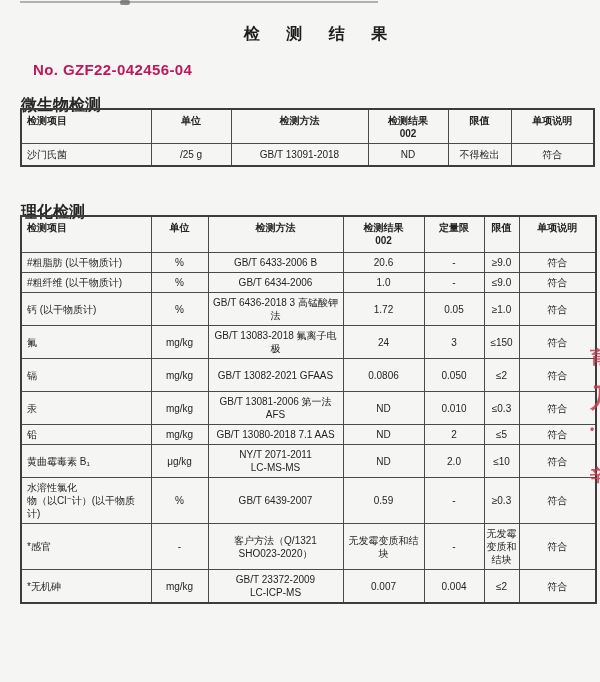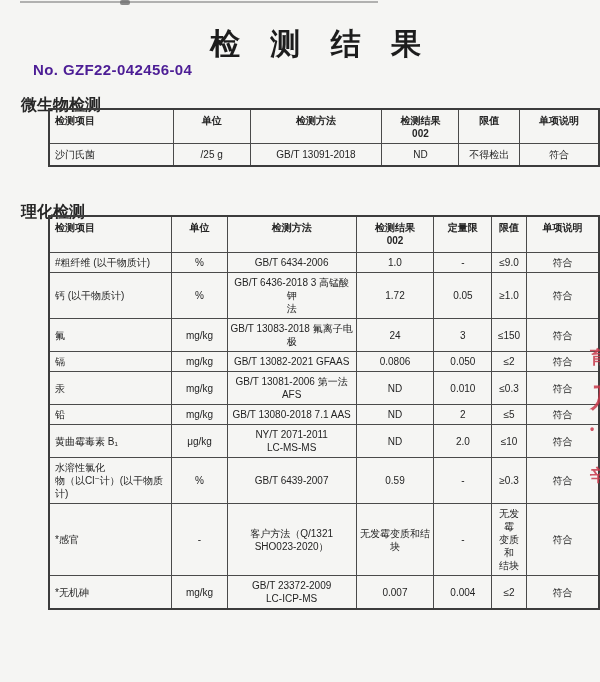--- a/index.html
+++ b/index.html
@@ -16,39 +16,38 @@
     background:#9a9a9a;opacity:.75;
   }
   .scan-artifact-mark{
     position:absolute;top:0;left:120px;width:10px;height:5px;
     background:#6f6f6f;opacity:.8;border-radius:2px;
   }
   .report-title{
     position:absolute;top:24px;left:0;width:100%;
     padding-left:42px;box-sizing:border-box;
     text-align:center;
-    font-size:30px;font-weight:bold;letter-spacing:11px;
+    font-size:16px;font-weight:bold;letter-spacing:11px;
     color:#1c1c1c;
   }
   .report-no{
     position:absolute;top:61px;left:33px;
-    font-size:15px;font-weight:bold;letter-spacing:.4px;color:#4c1d95;
+    font-size:15px;font-weight:bold;letter-spacing:.4px;color:#be185d;
   }
   .section-label{
     position:absolute;left:21px;
     font-size:16px;font-weight:bold;color:#262626;
   }
   #micro-label{top:95px;}
   #chem-label{top:202px;}
   table.report{
     position:absolute;left:20px;
     border-collapse:collapse;table-layout:fixed;
     border:2px solid #3c3c3c;
     background:transparent;
-    margin-left:28px;
   }
   #micro-table{top:108px;}
   #chem-table{top:215px;}
   table.report th,table.report td{
     border:1px solid #4a4a4a;
     font-size:10px;line-height:13px;
     text-align:center;vertical-align:middle;
     padding:3px 2px;
     white-space:pre-line;
     color:#242424;
@@ -136,20 +135,29 @@
         <th>检测方法</th>
         <th>检测结果
 002</th>
         <th>定量限</th>
         <th>限值</th>
         <th>单项说明</th>
       </tr>
     </thead>
     <tbody>
       <tr>
+        <td>#粗脂肪 (以干物质计)</td>
+        <td>%</td>
+        <td>GB/T 6433-2006 B</td>
+        <td>20.6</td>
+        <td>-</td>
+        <td>≥9.0</td>
+        <td>符合</td>
+      </tr>
+      <tr>
         <td>#粗纤维 (以干物质计)</td>
         <td>%</td>
         <td>GB/T 6434-2006</td>
         <td>1.0</td>
         <td>-</td>
         <td>≤9.0</td>
         <td>符合</td>
       </tr>
       <tr>
         <td>钙 (以干物质计)</td>

